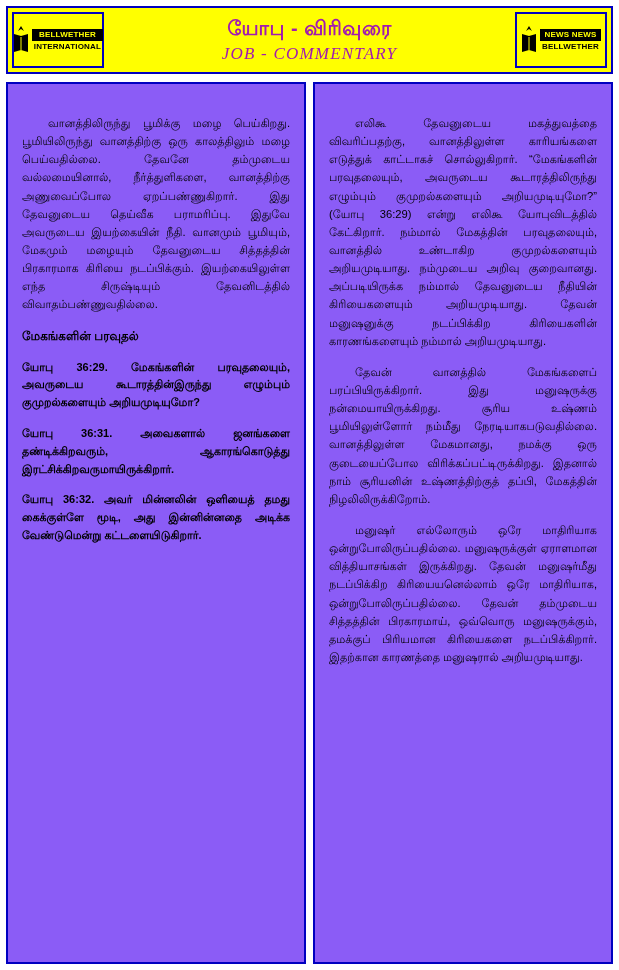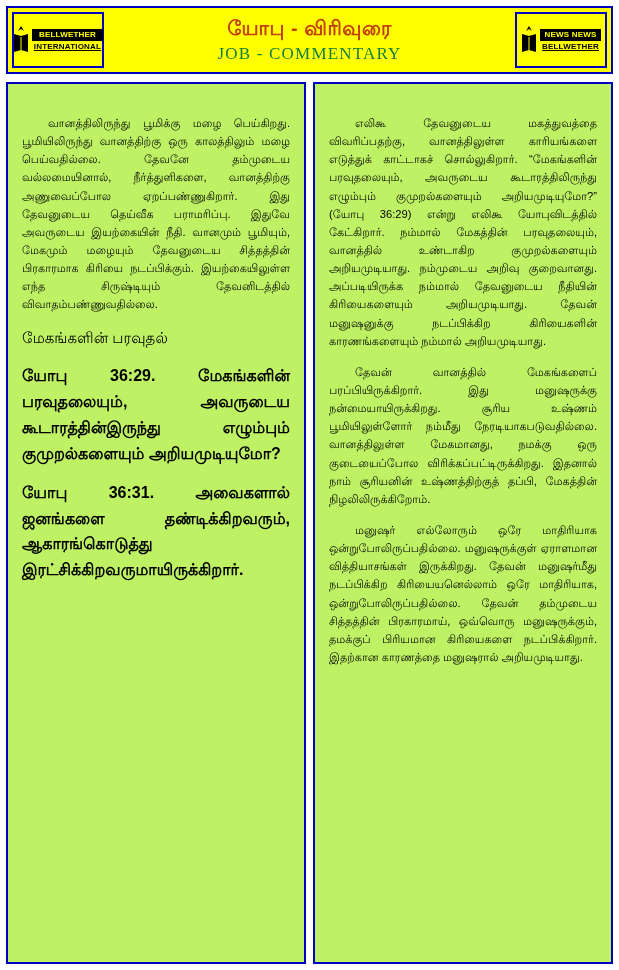--- a/index.html
+++ b/index.html
@@ -68,84 +68,84 @@
   .logo-text .band {
     display: block;
     background: #000000;
     color: #ffff00;
     padding: 1px 2px;
     margin-top: 1px;
   }
   .logo-text .plain {
     display: block;
     padding: 1px 2px;
-    text-decoration: underline;
   }
   .header-titles {
     flex: 1 1 auto;
     display: flex;
     flex-direction: column;
     align-items: center;
     justify-content: center;
   }
   .title-ta {
     font-size: 20px;
     font-weight: bold;
-    color: #c2410c;
+    color: #a21caf;
     letter-spacing: 0.5px;
     line-height: 1.1;
   }
   .title-en {
     font-size: 17px;
-    color: #15803d;
+    color: #a21caf;
     letter-spacing: 1.2px;
     margin-top: 6px;
     line-height: 1.1;
     font-family: "Liberation Serif", serif;
+    font-style: italic;
   }
 
   
   .body-wrap {
     position: absolute;
     left: 6px;
     top: 82px;
     width: 607px;
     height: 882px;
     display: flex;
     gap: 7px;
   }
   .col {
-    background: #bef264;
+    background: #8b5cf6;
     border: 2px solid #0000c0;
     box-sizing: border-box;
     width: 300px;
     padding: 30px 14px 10px 14px;
     overflow: hidden;
   }
   p.para {
     margin: 0 0 13px 0;
     font-size: 11.2px;
     line-height: 1.62;
     color: #000000;
     text-align: justify;
     text-indent: 26px;
   }
   .verse {
     margin: 0 0 13px 0;
-    font-size: 16px;
+    font-size: 11px;
     line-height: 1.62;
     font-weight: bold;
     color: #000000;
     text-align: justify;
     text-indent: 0;
   }
   .heading {
     margin: 4px 0 14px 0;
-    font-size: 15px;
-    font-weight: normal;
+    font-size: 12px;
+    font-weight: bold;
     line-height: 1.5;
     color: #000000;
   }
   .heading span {
     display: block;
   }
 </style>
 </head>
 <body>
 
@@ -192,20 +192,21 @@
 
     <div class="col">
       <p class="para">வானத்திலிருந்து பூமிக்கு மழை பெய்கிறது. பூமியிலிருந்து வானத்திற்கு ஒரு காலத்திலும் மழை பெய்வதில்லை. தேவனே தம்முடைய வல்லமையினால், நீர்த்துளிகளை, வானத்திற்கு அணுவைப்போல ஏறப்பண்ணுகிறார். இது தேவனுடைய தெய்வீக பராமரிப்பு. இதுவே அவருடைய இயற்கையின் நீதி. வானமும் பூமியும், மேகமும் மழையும் தேவனுடைய சித்தத்தின் பிரகாரமாக கிரியை நடப்பிக்கும். இயற்கையிலுள்ள எந்த சிருஷ்டியும் தேவனிடத்தில் விவாதம்பண்ணுவதில்லை.</p>
 
       <div class="heading">
         <span>மேகங்களின் பரவுதல்</span>
       </div>
 
       <p class="verse">யோபு 36:29. மேகங்களின் பரவுதலையும், அவருடைய கூடாரத்தின்இருந்து எழும்பும் குமுறல்களையும் அறியமுடியுமோ?</p>
       <p class="verse">யோபு 36:31. அவைகளால் ஜனங்களை தண்டிக்கிறவரும், ஆகாரங்கொடுத்து இரட்சிக்கிறவருமாயிருக்கிறார்.</p>
+      <p class="verse">யோபு 36:32. அவர் மின்னலின் ஒளியைத் தமது கைக்குள்ளே மூடி, அது இன்னின்னதை அடிக்க வேண்டுமென்று கட்டளையிடுகிறார்.</p>
     </div>
 
     <div class="col">
       <p class="para">எலிகூ தேவனுடைய மகத்துவத்தை விவரிப்பதற்கு, வானத்திலுள்ள காரியங்களை எடுத்துக் காட்டாகச் சொல்லுகிறார். “மேகங்களின் பரவுதலையும், அவருடைய கூடாரத்திலிருந்து எழும்பும் குமுறல்களையும் அறியமுடியுமோ?” (யோபு 36:29) என்று எலிகூ யோபுவிடத்தில் கேட்கிறார். நம்மால் மேகத்தின் பரவுதலையும், வானத்தில் உண்டாகிற குமுறல்களையும் அறியமுடியாது. நம்முடைய அறிவு குறைவானது. அப்படியிருக்க நம்மால் தேவனுடைய நீதியின் கிரியைகளையும் அறியமுடியாது. தேவன் மனுஷனுக்கு நடப்பிக்கிற கிரியைகளின் காரணங்களையும் நம்மால் அறியமுடியாது.</p>
       <p class="para">தேவன் வானத்தில் மேகங்களைப் பரப்பியிருக்கிறார். இது மனுஷருக்கு நன்மையாயிருக்கிறது. சூரிய உஷ்ணம் பூமியிலுள்ளோர் நம்மீது நேரடியாகபடுவதில்லை. வானத்திலுள்ள மேகமானது, நமக்கு ஒரு குடையைப்போல விரிக்கப்பட்டிருக்கிறது. இதனால் நாம் சூரியனின் உஷ்ணத்திற்குத் தப்பி, மேகத்தின் நிழலிலிருக்கிறோம்.</p>
       <p class="para">மனுஷர் எல்லோரும் ஒரே மாதிரியாக ஒன்றுபோலிருப்பதில்லை. மனுஷருக்குள் ஏராளமான வித்தியாசங்கள் இருக்கிறது. தேவன் மனுஷர்மீது நடப்பிக்கிற கிரியையனெல்லாம் ஒரே மாதிரியாக, ஒன்றுபோலிருப்பதில்லை. தேவன் தம்முடைய சித்தத்தின் பிரகாரமாய், ஒவ்வொரு மனுஷருக்கும், தமக்குப் பிரியமான கிரியைகளை நடப்பிக்கிறார். இதற்கான காரணத்தை மனுஷரால் அறியமுடியாது.</p>
     </div>
 
   </div>
 

